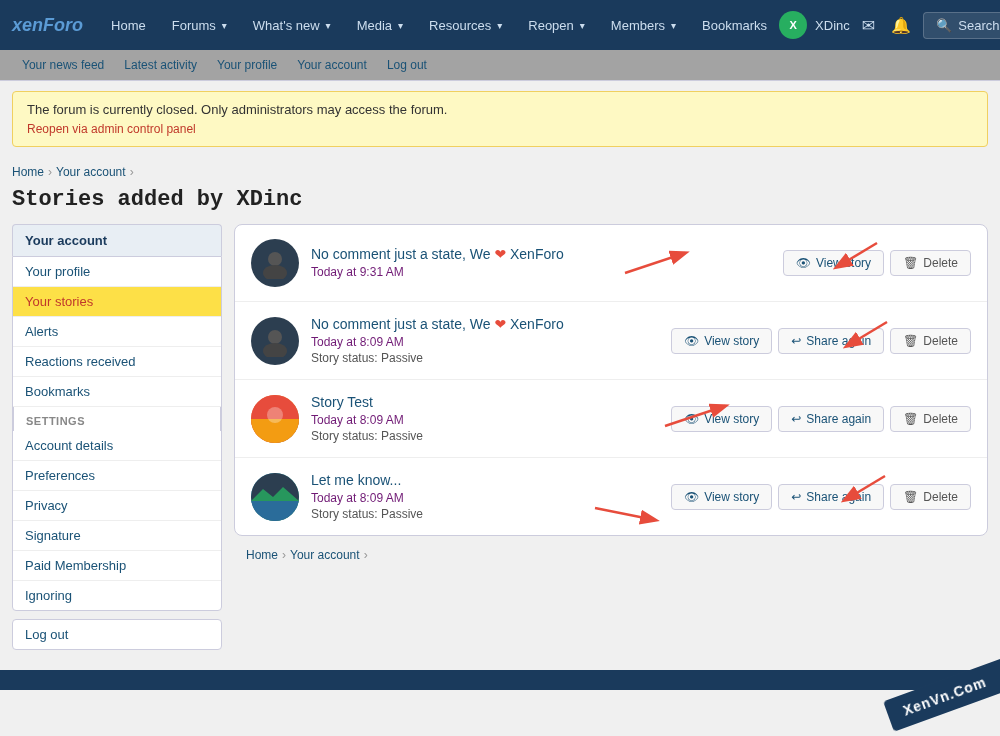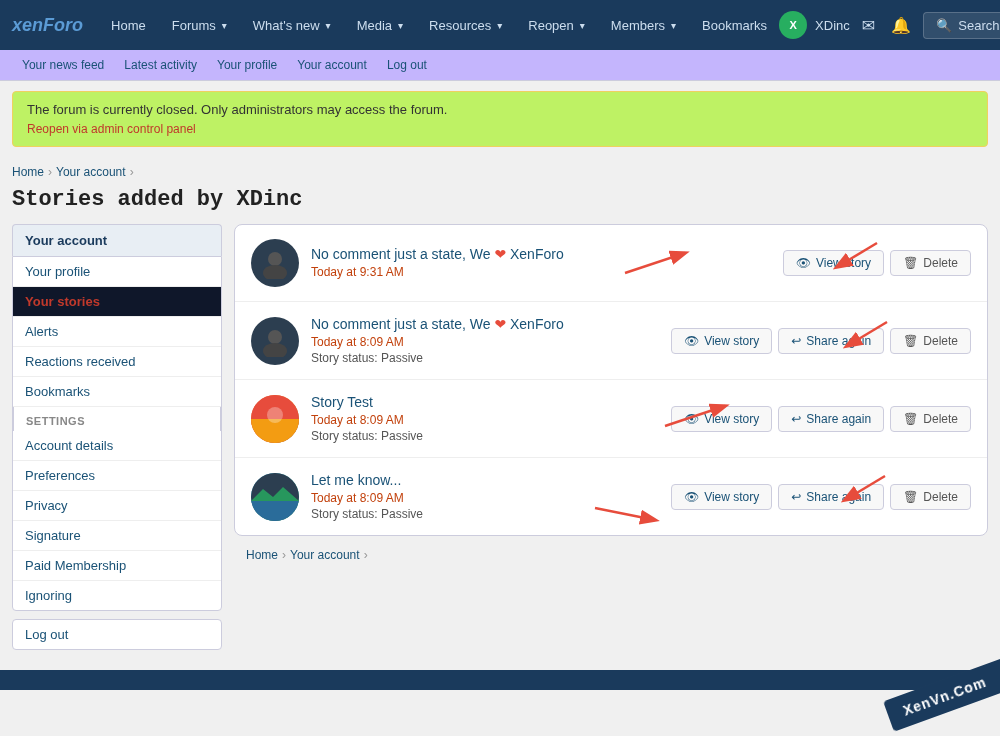--- a/index.html
+++ b/index.html
@@ -66,37 +66,37 @@
       border-radius: 4px;
       cursor: pointer;
       font-size: 13px;
       display: flex;
       align-items: center;
       gap: 6px;
     }
 
     
     .sub-nav {
-      background: #c4b5fd;
+      background: #a3a3a3;
       border-bottom: 1px solid #ccd;
       padding: 0 12px;
       display: flex;
       gap: 0;
     }
     .sub-nav-item {
       color: #1a5276;
       padding: 8px 10px;
       font-size: 12px;
       cursor: pointer;
       text-decoration: none;
     }
 
     
     .notice {
-      background: #bef264;
+      background: #fef9c3;
       border: 1px solid #f0d060;
       margin: 10px 12px;
       padding: 10px 14px;
       border-radius: 4px;
       font-size: 13px;
     }
     .notice-main { color: #333; margin-bottom: 4px; }
     .notice-link { color: #c0392b; text-decoration: none; font-size: 12px; }
 
     
@@ -152,21 +152,21 @@
     .sidebar-item {
       display: block;
       padding: 7px 12px;
       color: #1a5276;
       text-decoration: none;
       font-size: 13px;
       border-bottom: 1px solid #eee;
       cursor: pointer;
     }
     .sidebar-item:last-child { border-bottom: none; }
-    .sidebar-item.active { color: #c0392b; font-weight: bold; background: #0f172a; }
+    .sidebar-item.active { color: #c0392b; font-weight: normal; background: #fde047; }
     .sidebar-section-header {
       padding: 8px 12px 4px;
       font-size: 11px;
       font-weight: bold;
       color: #888;
       text-transform: uppercase;
       letter-spacing: 0.5px;
       background: #fff;
       border-left: 1px solid #ccd;
       border-right: 1px solid #ccd;
@@ -209,21 +209,21 @@
       color: #fff;
       overflow: hidden;
     }
     .story-avatar.dark { background: #2c3e50; }
     .story-avatar.colorful { background: linear-gradient(135deg, #e74c3c, #f39c12, #27ae60); }
     .story-avatar.landscape { background: linear-gradient(135deg, #3498db, #2ecc71); }
     .story-info { flex: 1; }
     .story-title { font-size: 14px; color: #1a5276; margin-bottom: 3px; }
     .story-title-text { font-weight: normal; }
     .story-heart { color: #e74c3c; }
-    .story-meta { font-size: 12px; color: #c2410c; margin-bottom: 2px; }
+    .story-meta { font-size: 12px; color: #701a75; margin-bottom: 2px; }
     .story-status { font-size: 12px; color: #555; }
     .story-actions {
       display: flex;
       gap: 6px;
       align-items: center;
     }
     .btn {
       display: inline-flex;
       align-items: center;
       gap: 5px;

